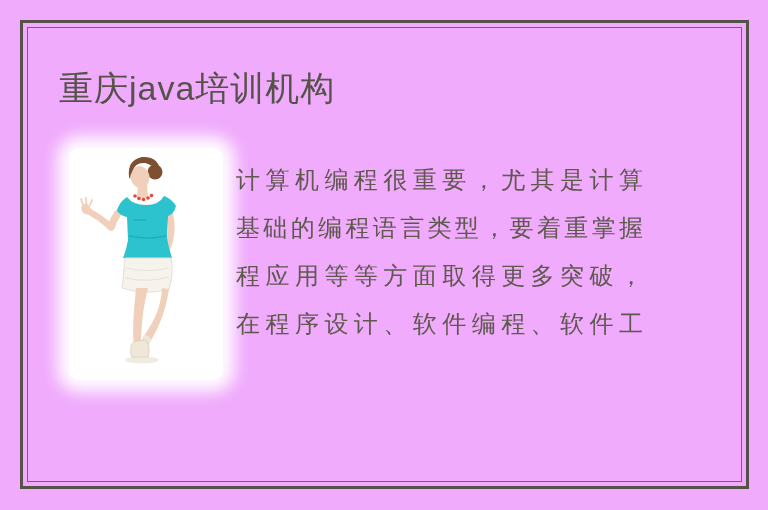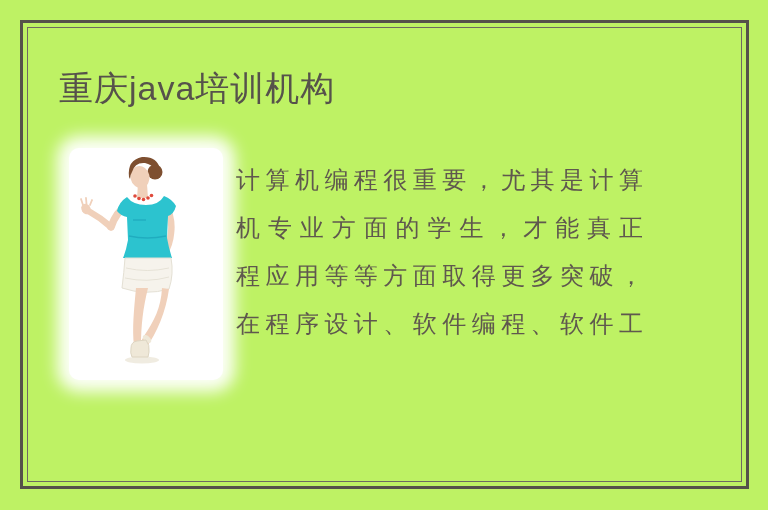--- a/index.html
+++ b/index.html
@@ -6,21 +6,21 @@
   html, body { width: 768px; height: 510px; }
   body {
     background: #faf8ec;
     font-family: "Liberation Sans", sans-serif;
     overflow: hidden;
   }
   .page {
     position: relative;
     width: 768px;
     height: 510px;
-    background: #bef264;
+    background: #f0abfc;
   }
   .frame-outer {
     position: absolute;
     left: 20px; top: 20px;
     width: 729px; height: 469px;
     border: 3px solid #55524a;
   }
   .frame-inner {
     position: absolute;
     left: 4px; top: 4px; right: 4px; bottom: 4px;
@@ -125,18 +125,18 @@
       <path d="M67,140 C65,162 63,180 65,198 L72,198 C72,178 74,160 79,140 Z" fill="#f0d0ba"></path>
       <path d="M93,140 C92,160 85,173 75,188 L70,197 L77,200 C88,185 97,163 100,141 Z" fill="#f0d0ba"></path>
 
       <ellipse cx="78" cy="191" rx="5" ry="3" transform="rotate(40 78 191)" fill="#efe8d8"></ellipse>
       <path d="M62,200 Q62,194 68,193 L77,192 Q81,197 80,204 L79,209 L63,209 Q61,205 62,200 Z" stroke="#ddd5c2" stroke-width="1" fill="#efe8d8"></path>
     </svg>
   </div>
 
   <div class="article">
     <div class="text-line">计算机编程很重要，尤其是计算</div>
-    <div class="text-line">机专业方面的学生，才能真正</div>
+    <div class="text-line">基础的编程语言类型，要着重掌握</div>
     <div class="text-line">程应用等等方面取得更多突破，</div>
     <div class="text-line">在程序设计、软件编程、软件工</div>
   </div>
 
 </div>
 
 </body></html>

